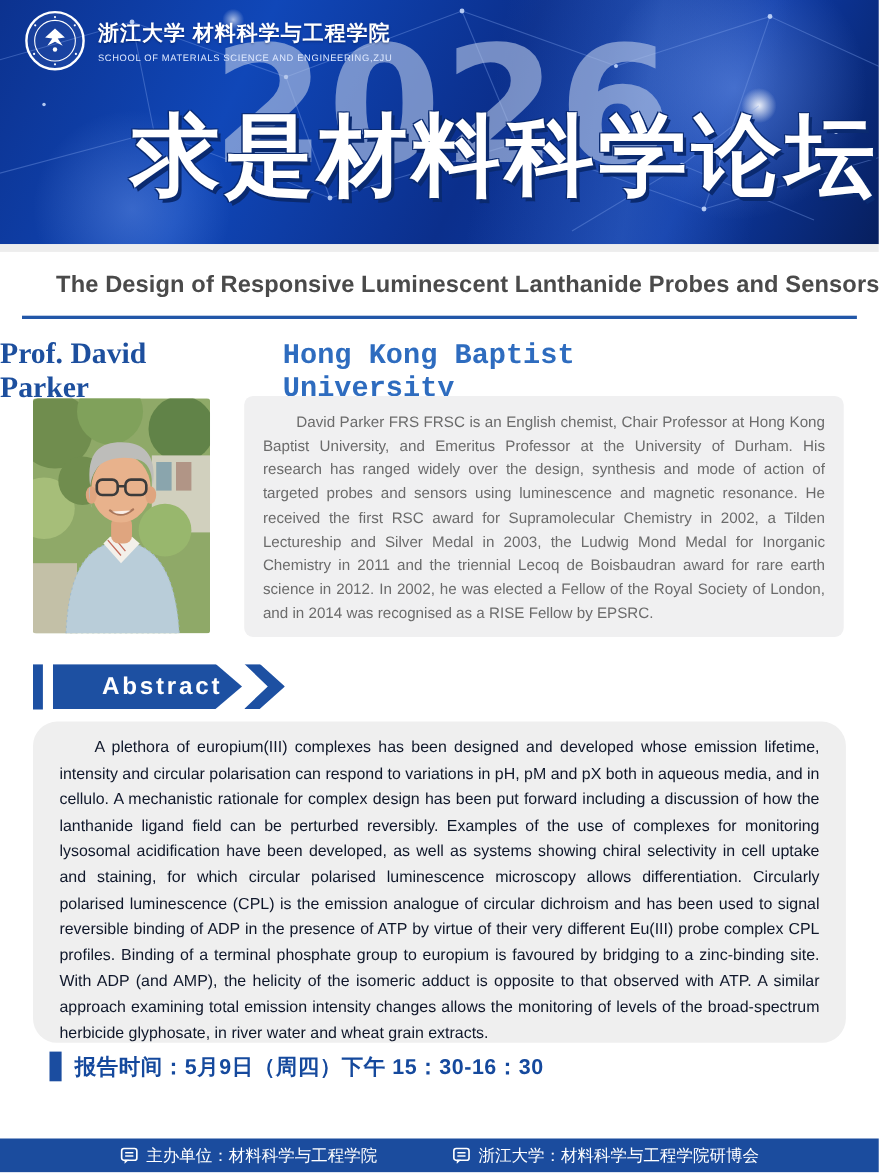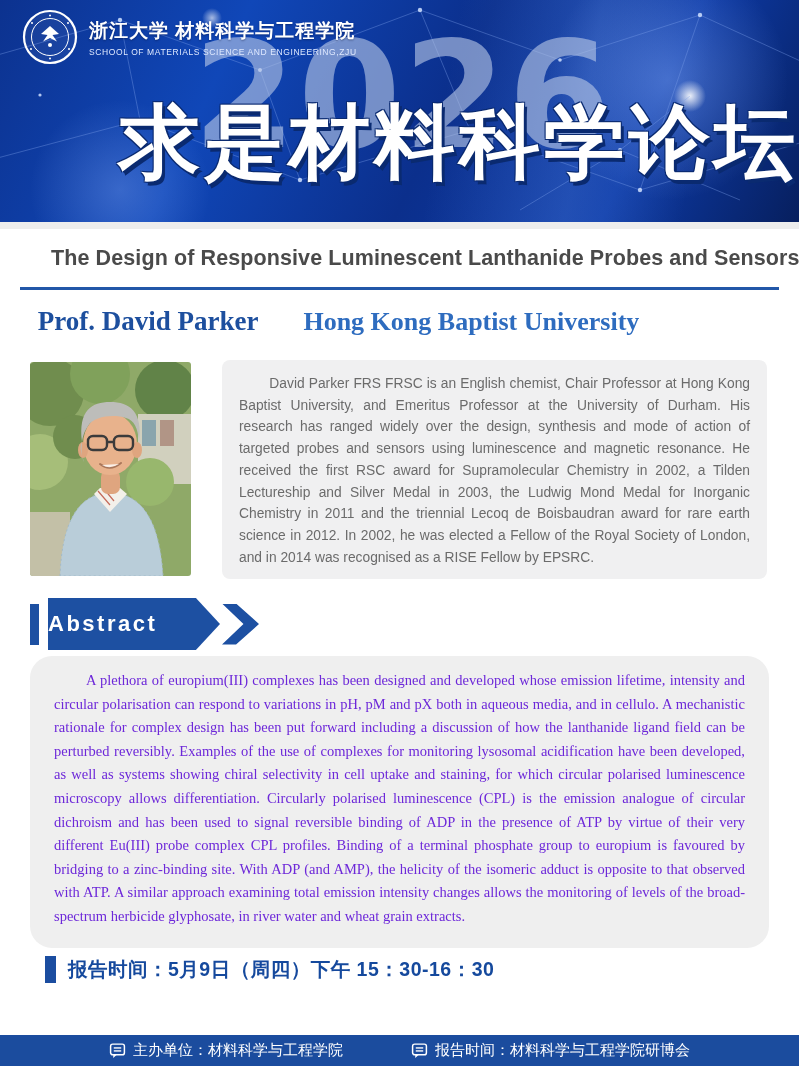--- a/index.html
+++ b/index.html
@@ -36,49 +36,49 @@
   .talk-title{
     position:absolute;top:246px;left:18px;width:765px;
     font-size:21.5px;font-weight:bold;color:#4a4a4a;letter-spacing:.1px;margin-left:33px;
   }
   .rule{position:absolute;top:287px;left:20px;width:759px;height:3px;background:#2257a8;}
   .speaker-row{
     position:absolute;top:306px;left:0;width:677px;display:flex;justify-content:center;
     align-items:baseline;gap:45px;font-family:"Liberation Serif","DejaVu Serif",serif;
   }
   .speaker-name{font-size:27px;font-weight:bold;color:#1d4f9e;}
-  .speaker-affil{font-size:26px;font-weight:600;color:#2e6cbf;}
+  .speaker-affil{font-size:26px;font-weight:600;color:#2e6cbf;font-family:Liberation Mono, monospace;}
   
   .photo{position:absolute;top:362px;left:30px;width:161px;height:214px;border-radius:3px;overflow:hidden;}
   .bio-box{
     position:absolute;top:360px;left:222px;width:545px;height:219px;box-sizing:border-box;
     background:#f0f0f1;border-radius:8px;padding:13px 17px;
   }
   .bio-box p{margin:0;font-size:13.8px;line-height:21.7px;color:#6b6b6b;text-align:justify;text-indent:2.2em;}
   
   .abs-badge{position:absolute;top:603px;left:30px;display:flex;align-items:center;height:42px;}
   .abs-bar{width:9px;height:41px;background:#1d50a2;margin-right:9px;}
   .abs-arrow{
-    width:172px;height:52px;background:#1d50a2;
+    width:172px;height:41px;background:#1d50a2;
     clip-path:polygon(0 0,86% 0,100% 50%,86% 100%,0 100%);
-    display:flex;align-items:center;justify-content:flex-start;
+    display:flex;align-items:center;justify-content:flex-end;
   }
   .abs-arrow span{
     color:#fff;font-size:22px;font-weight:bold;letter-spacing:2.5px;padding-right:18px;
   }
   .abs-chevron{
     width:37px;height:41px;background:#1d50a2;margin-left:2px;
     clip-path:polygon(0 0,38% 0,100% 50%,38% 100%,0 100%,58% 50%);
   }
   
   .abs-box{
     position:absolute;top:656px;left:30px;width:739px;height:292px;box-sizing:border-box;
     background:#efefef;border-radius:22px;padding:13px 24px;
   }
-  .abs-box p{margin:0;font-size:14.5px;line-height:23.6px;color:#6d28d9;text-align:justify;text-indent:2.2em;font-family:Liberation Serif, serif;}
+  .abs-box p{margin:0;font-size:14.5px;line-height:23.6px;color:#0f172a;text-align:justify;text-indent:2.2em;}
   
   .event{position:absolute;top:956px;left:45px;display:flex;}
   .event-bar{width:11px;background:#1b4da0;margin-right:12px;}
   .event-lines{display:flex;gap:9px;}
   .event-line{font-size:19.5px;font-weight:bold;color:#15499d;letter-spacing:.5px;white-space:nowrap;}
   
   .footer{
     position:absolute;left:0;top:1035px;width:799px;height:31px;background:#1b4c9e;
     display:flex;align-items:center;justify-content:center;gap:68px;
   }
@@ -236,17 +236,17 @@
       </svg>
       <span>主办单位：材料科学与工程学院</span>
     </div>
     <div class="footer-item">
       <svg width="17" height="17" viewBox="0 0 16 16">
         <rect x="1.5" y="2" width="13" height="10" rx="2" fill="none" stroke="#ffffff" stroke-width="1.4"></rect>
         <line x1="4.5" y1="5.6" x2="11.5" y2="5.6" stroke="#ffffff" stroke-width="1.3"></line>
         <line x1="4.5" y1="8.4" x2="11.5" y2="8.4" stroke="#ffffff" stroke-width="1.3"></line>
         <path d="M4 11.5 L4 15 L7.8 11.5 Z" fill="#ffffff"></path>
       </svg>
-      <span>报告时间：材料科学与工程学院研博会</span>
+      <span>浙江大学：材料科学与工程学院研博会</span>
     </div>
   </div>
 
 </div>
 
 </body></html>

